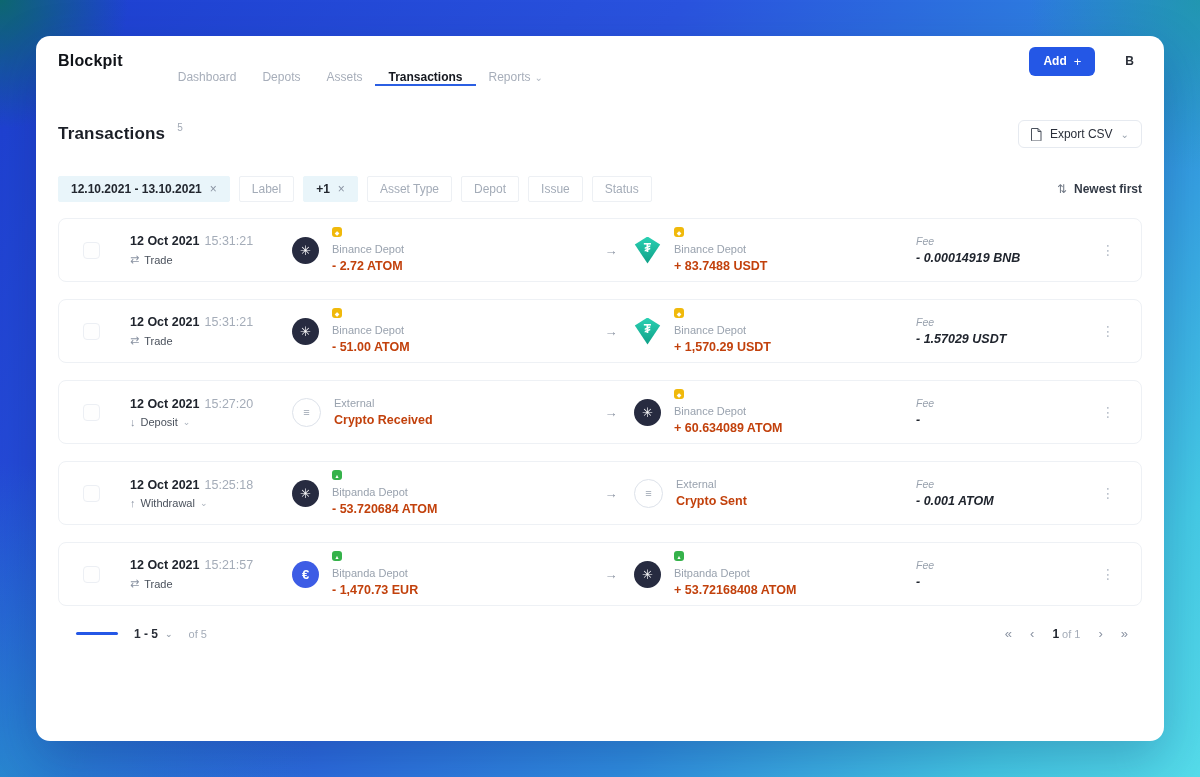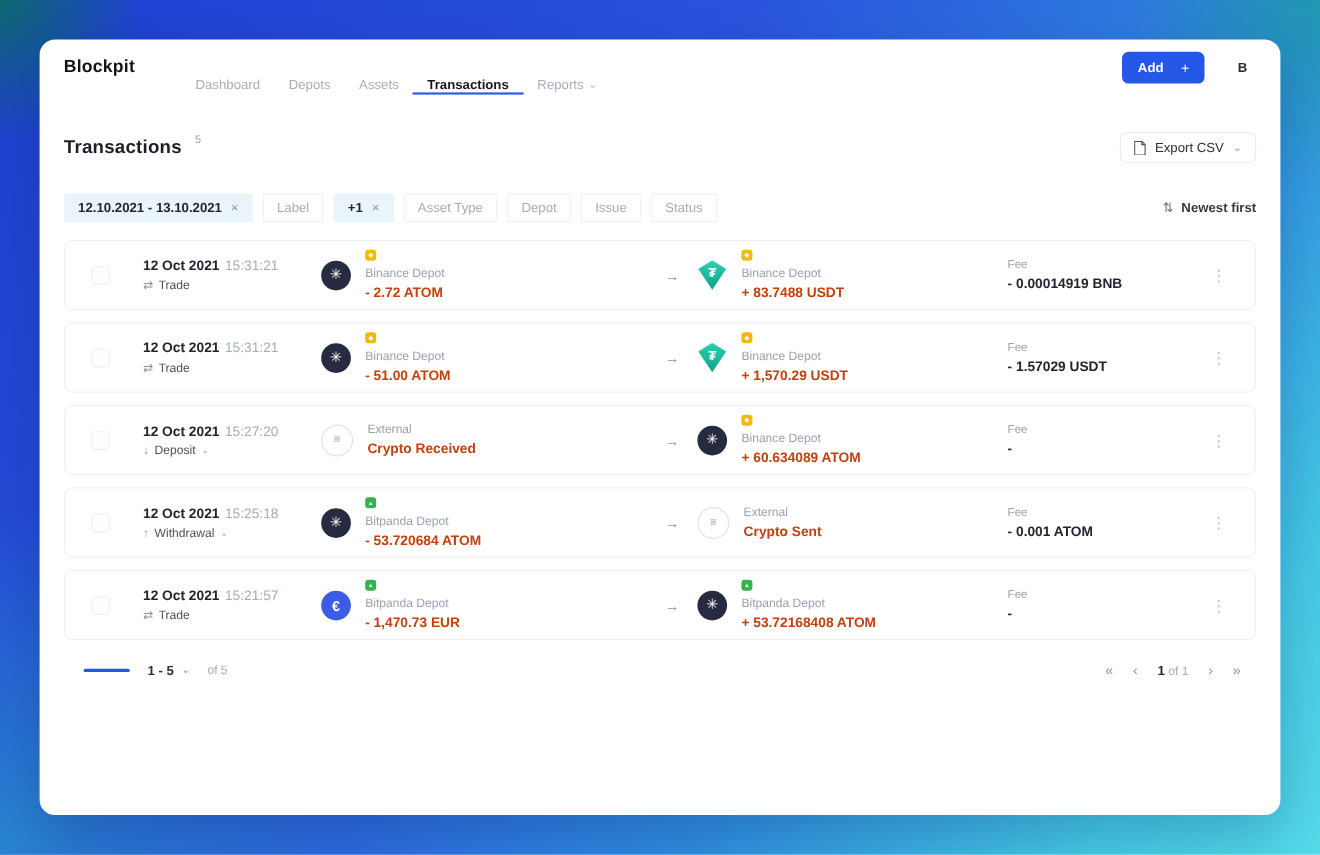--- a/index.html
+++ b/index.html
@@ -18,41 +18,41 @@
   }
   
   .hdr{display:flex;align-items:center;height:50px;padding:0 22px;}
   .brand{font-size:16px;font-weight:800;color:#101318;letter-spacing:.2px;margin-right:42px;}
   .nav{display:flex;align-items:flex-end;height:50px;}
   .nav-item{display:flex;align-items:center;gap:4px;padding:0 13px;font-size:12px;color:#a7aeba;cursor:pointer;border-bottom:2px solid transparent;}
   .nav-item[data-active="true"]{color:#15181f;font-weight:700;border-bottom-color:#2b5fe3;}
   .nav-chevron{font-size:10px;color:#b3bac4;}
   .nav-chevron:empty{display:none;}
   .hdr-spacer{flex:1;}
-  .add-btn{display:flex;align-items:center;gap:16px;background:#2457e6;color:#fff;font-size:12px;font-weight:700;border:none;border-radius:6px;padding:7px 14px;cursor:pointer;}
+  .add-btn{display:flex;align-items:center;gap:7px;background:#2457e6;color:#fff;font-size:12px;font-weight:700;border:none;border-radius:6px;padding:7px 14px;cursor:pointer;}
   .add-plus{font-size:13px;font-weight:400;}
   .avatar{margin-left:30px;margin-right:8px;font-size:12px;font-weight:600;color:#2a2f38;cursor:pointer;}
   
   .main{padding:0 22px;}
   .title-row{display:flex;align-items:center;margin-top:34px;}
   .page-title{font-size:17px;font-weight:800;color:#1b1f27;letter-spacing:.2px;}
   .page-count{font-size:10px;color:#a0a8b4;margin-left:12px;align-self:flex-start;padding-top:2px;}
   .export-btn{margin-left:auto;display:flex;align-items:center;gap:8px;background:#fff;border:1px solid #e6eaf0;border-radius:6px;padding:6px 12px;font-size:12px;font-weight:400;color:#2a2f3a;cursor:pointer;}
   .export-chevron{font-size:10px;color:#9aa3af;}
   
   .filter-row{display:flex;align-items:center;margin-top:28px;gap:9px;}
   .chip{display:flex;align-items:center;gap:8px;font-size:12px;color:#a4acb8;border:1px solid #edf0f4;border-radius:2px;padding:5px 12px;background:#fff;cursor:pointer;white-space:nowrap;}
   .chip[data-active="true"]{background:#e9f5fa;border-color:#e9f5fa;color:#22272f;font-weight:700;}
   .chip-close{color:#8a93a2;font-size:12px;font-weight:400;cursor:pointer;}
   .chip-close:empty{display:none;}
   .sort{margin-left:auto;display:flex;align-items:center;gap:7px;font-size:12px;font-weight:700;color:#333a46;cursor:pointer;}
   .sort-icon{color:#6e7683;font-size:12px;font-weight:400;}
   
   .tx-list{margin-top:16px;}
-  .tx-row{display:flex;align-items:center;height:62px;border:1px solid #eef1f5;border-radius:8px;margin-bottom:11px;padding:0 24px;background:#fff;}
+  .tx-row{display:flex;align-items:center;height:62px;border:1px solid #eef1f5;border-radius:8px;margin-bottom:17px;padding:0 24px;background:#fff;}
   .checkbox{width:15px;height:15px;border:1px solid #eceff4;border-radius:4px;margin-right:30px;flex:none;cursor:pointer;background:#fefefe;}
   .col-date{width:162px;flex:none;}
   .date-line{font-size:12.5px;}
   .tx-date{font-weight:700;color:#20252e;}
   .tx-time{color:#a4acb8;font-weight:400;margin-left:5px;}
   .type-line{margin-top:5px;font-size:11px;color:#4a515c;display:flex;align-items:center;gap:5px;cursor:pointer;}
   .type-glyph{color:#8a93a2;font-size:11px;}
   .type-chevron{color:#a9b1bc;font-size:9px;}
   .type-chevron:empty{display:none;}
   .col-side{display:flex;align-items:center;flex:none;}
@@ -65,21 +65,21 @@
   .asset-icon[data-icon="usdt"]{border-radius:0;background:linear-gradient(180deg,#2ad0b2 0%,#0f9f87 100%);clip-path:polygon(50% 0%,97% 30%,50% 100%,3% 30%);color:#fff;font-weight:700;font-size:12px;align-items:flex-start;padding-top:0;}
   .asset-icon[data-icon="usdt"] span{margin-top:4px;}
   .side-label{display:flex;align-items:flex-start;gap:6px;font-size:11px;color:#99a2ae;flex-direction:column;}
   .side-value{margin-top:4px;font-size:12.5px;font-weight:700;color:#c2410c;}
   .depot-badge{width:10px;height:10px;border-radius:3px;flex:none;display:inline-flex;align-items:center;justify-content:center;font-size:6px;color:#fff;}
   .depot-badge[data-badge="binance"]{background:#f0b90b;}
   .depot-badge[data-badge="binance"]::after{content:"◆";}
   .depot-badge[data-badge="bitpanda"]{background:#35b24a;}
   .depot-badge[data-badge="bitpanda"]::after{content:"▴";}
   .arrow{width:46px;flex:none;text-align:center;color:#8a93a2;font-size:13px;}
-  .col-fee{flex:1;}
+  .col-fee{flex:1;font-style:italic;}
   .fee-label{font-size:10.5px;color:#99a2ae;}
   .fee-value{margin-top:4px;font-size:12.5px;font-weight:700;color:#20252e;}
   .kebab{flex:none;color:#b7bec9;font-size:14px;cursor:pointer;padding:4px 2px;}
   
   .pag-row{display:flex;align-items:center;margin-top:20px;padding:0 14px 0 18px;}
   .pag-bar{width:42px;height:3px;border-radius:2px;background:#2457e6;margin-right:16px;}
   .pag-range{display:flex;align-items:center;gap:7px;font-size:12px;font-weight:700;color:#2a2f38;cursor:pointer;}
   .pag-range-chevron{font-size:9px;color:#9aa3af;}
   .pag-of{margin-left:16px;font-size:11px;color:#a4acb8;}
   .pag-right{margin-left:auto;display:flex;align-items:center;gap:18px;font-size:12px;color:#8a93a2;}

